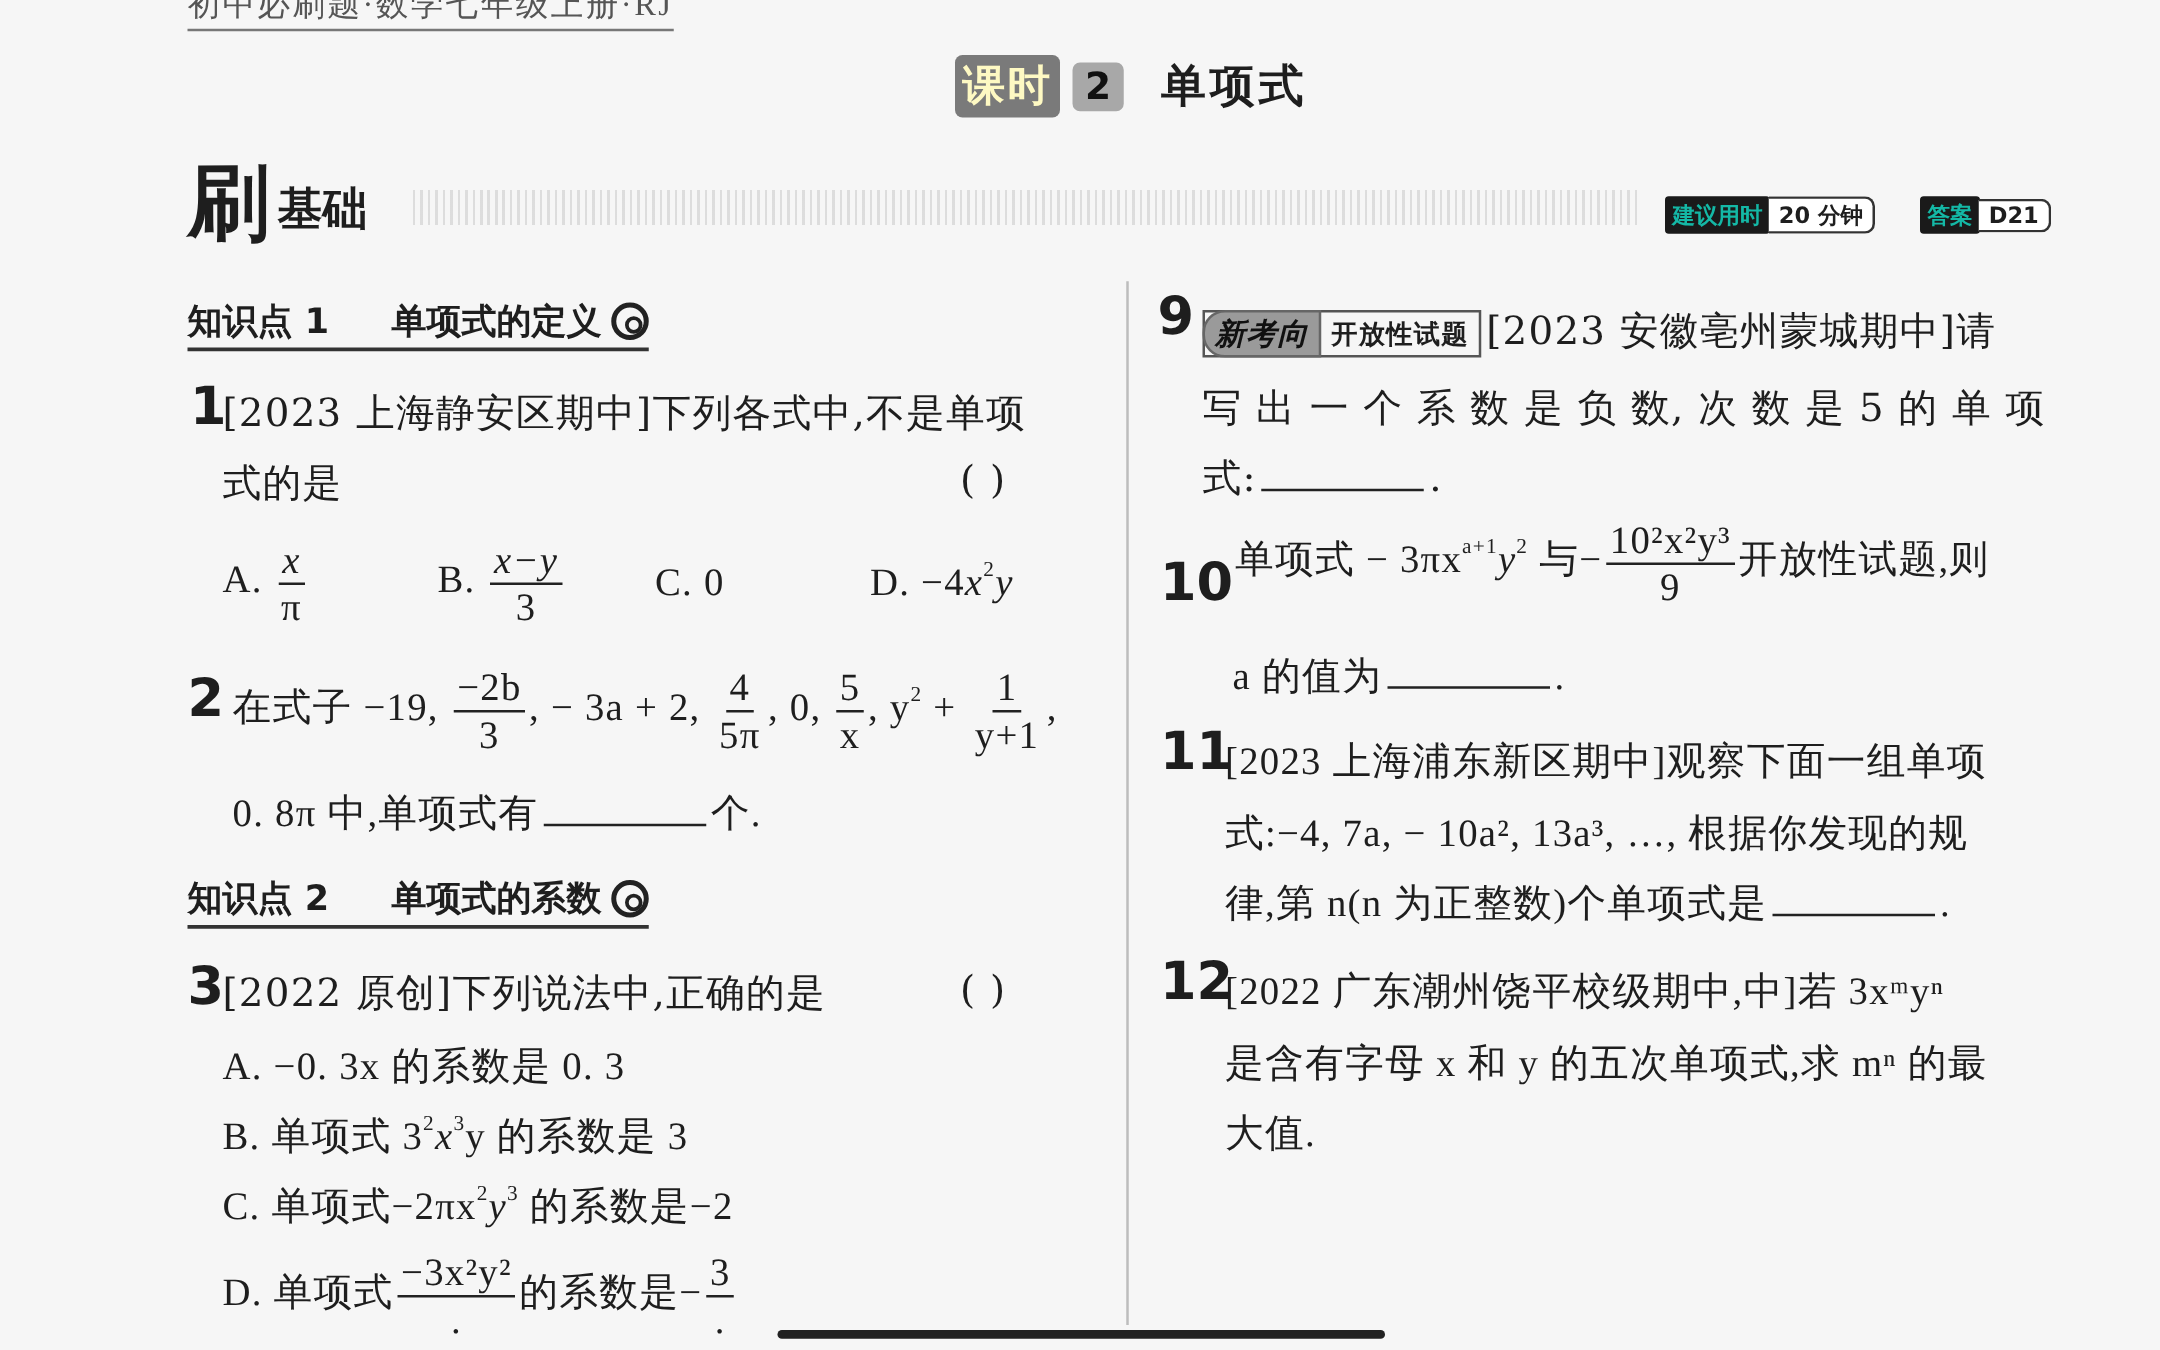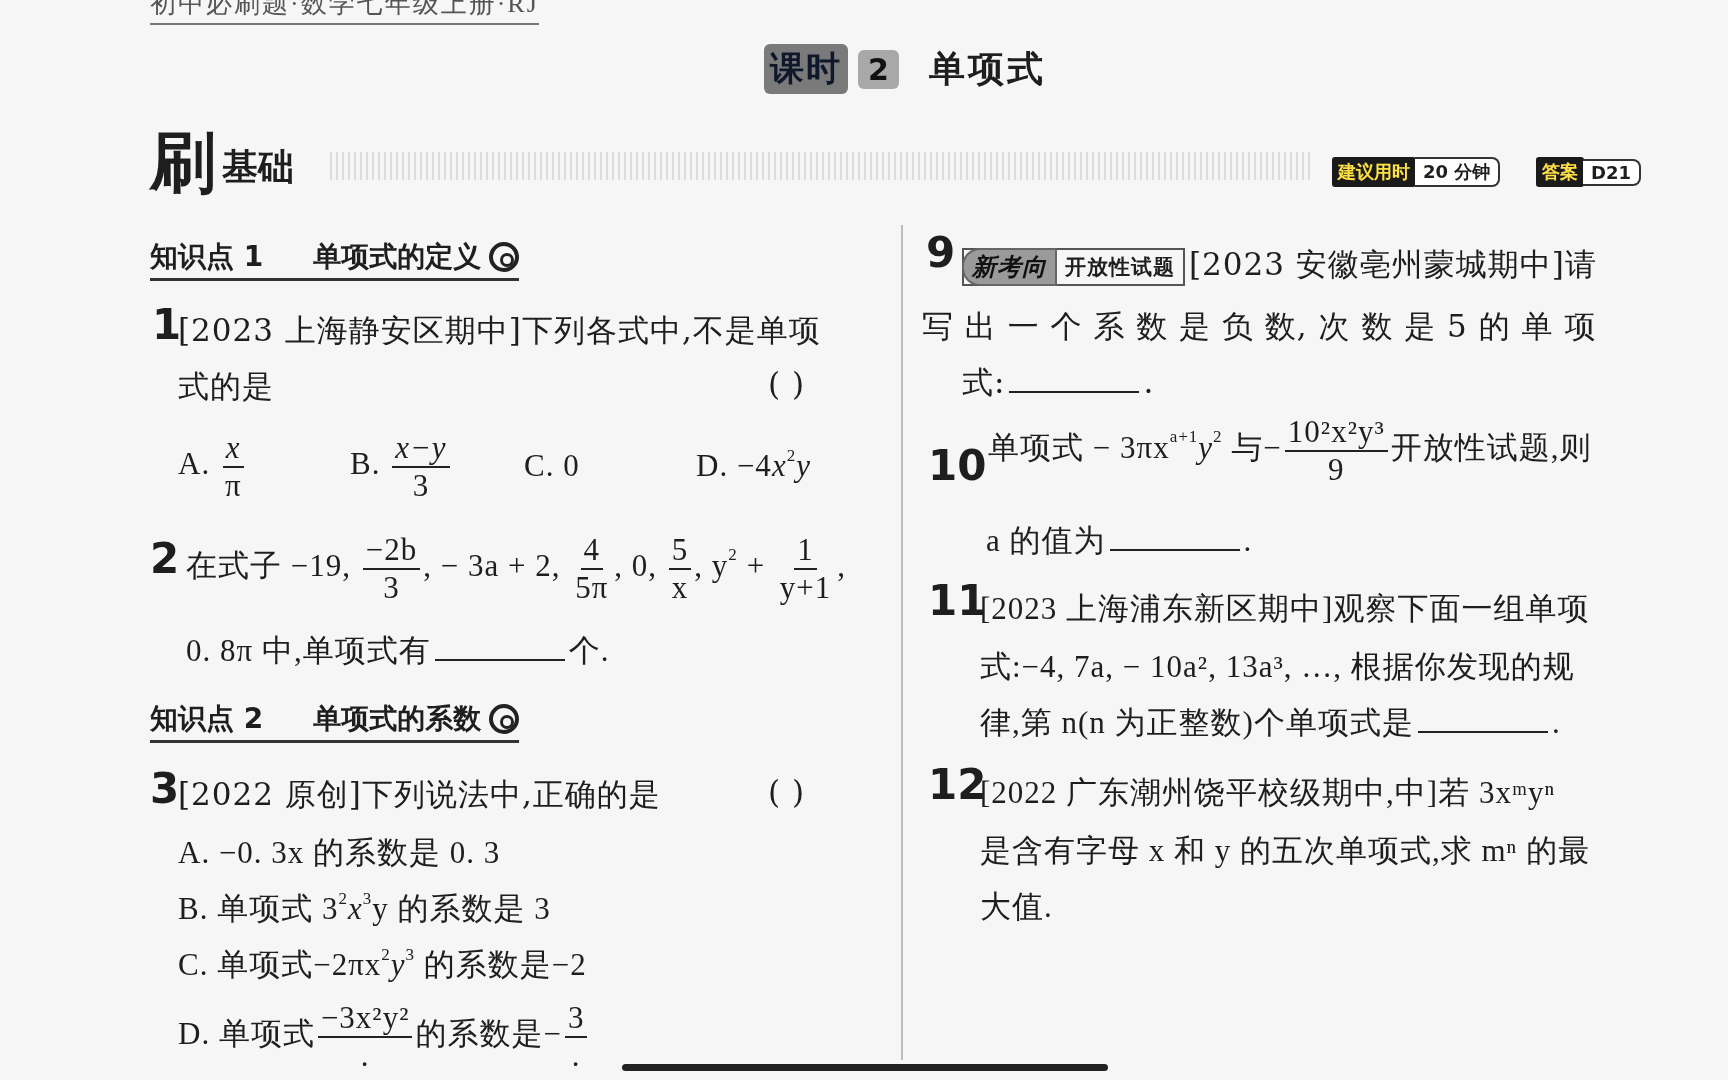--- a/index.html
+++ b/index.html
@@ -14,32 +14,32 @@
   .serif { font-family:"Liberation Serif","DejaVu Serif",serif; }
   i.v { font-style:italic; font-family:"Liberation Serif",serif; }
   sup { font-size:0.55em; vertical-align:0.9em; line-height:0; }
   .frac { display:inline-flex; flex-direction:column; align-items:center; vertical-align:middle; margin:0 3px; line-height:1.15; }
   .frac .num { border-bottom:2px solid #222; padding:0 3px; }
   .frac .den { padding:0 3px; }
 
   .topcut { left:150px; top:-14px; font-size:26px; color:#555; letter-spacing:2px; border-bottom:2px solid #777; padding-bottom:2px; }
 
   .lesson { left:764px; top:44px; display:flex; align-items:center; gap:10px; }
-  .lesson .tag { background:#7a7a7a; color:#0f172a; font-weight:bold; font-size:34px; padding:2px 6px; border-radius:6px; letter-spacing:2px; }
+  .lesson .tag { background:#7a7a7a; color:#fef9c3; font-weight:bold; font-size:34px; padding:2px 6px; border-radius:6px; letter-spacing:2px; }
   .lesson .num { background:#a8a8a8; color:#111; font-weight:bold; font-size:30px; padding:2px 10px; border-radius:6px; }
   .lesson .title { font-size:36px; font-weight:bold; margin-left:20px; letter-spacing:3px; }
 
   .shua { left:150px; top:130px; display:flex; align-items:flex-end; }
   .shua .big { font-size:66px; font-weight:900; line-height:1; }
   .shua .small { font-size:36px; font-weight:bold; margin-left:6px; margin-bottom:4px; }
   .stripes { left:330px; top:152px; width:980px; height:28px;
     background:repeating-linear-gradient(90deg,#d2d2d2 0 2px,transparent 2px 6px); opacity:0.7; }
 
   .badge { display:flex; align-items:center; font-size:18px; font-weight:bold; }
-  .badge .dark { background:#1a1a1a; color:#fde047; padding:3px 6px; border-radius:3px; }
+  .badge .dark { background:#1a1a1a; color:#14b8a6; padding:3px 6px; border-radius:3px; }
   .badge .outline { border:2px solid #333; border-left:none; border-radius:0 8px 8px 0; padding:1px 8px; background:#fff; margin-left:-1px; }
   .time-badge { left:1332px; top:157px; }
   .answer-badge { left:1536px; top:157px; }
 
   .kp { font-size:28px; font-weight:bold; border-bottom:3px solid #333; padding-bottom:2px; display:flex; align-items:center; gap:8px; }
   .kp .gap { width:34px; }
   .target { width:30px; height:30px; border:4px solid #222; border-radius:50%; position:relative; box-sizing:border-box; }
   .target::after { content:""; position:absolute; left:7px; top:7px; width:8px; height:8px; border:3px solid #222; border-radius:50%; }
 
   .qn { font-family:"DejaVu Sans","Liberation Sans",sans-serif; font-weight:bold; font-size:42px; position:absolute; }
@@ -161,21 +161,21 @@
 
 <div class="abs divider"></div>
 
 <span class="qn" style="left:926px;top:228px;">9</span>
 <div class="line" style="left:962px;top:244px;">
   <span class="newtag">
     <span class="n1">新考向</span>
     <span class="n2">开放性试题</span>
   </span><span>[2023 安徽亳州蒙城期中]请</span>
 </div>
-<div class="line" style="left:922px;top:306px;">写 出 一 个 系 数 是 负 数, 次 数 是  5  的 单 项</div>
+<div class="line" style="left:962px;top:306px;">写 出 一 个 系 数 是 负 数, 次 数 是  5  的 单 项</div>
 <div class="line" style="left:962px;top:362px;">
   <span>式:</span><span class="blank"></span>.
 </div>
 
 <span class="qn" style="left:928px;top:426px;margin-top:15px;">10</span>
 <div class="line serif" style="left:988px;top:414px;">
   <span>单项式 − 3πx</span><sup>a+1</sup><i class="v">y</i><sup>2</sup><span> 与−</span><span class="frac">
       <span class="num">10²x²y³</span>
       <span class="den">9</span>
     </span><span>开放性试题,则</span>

